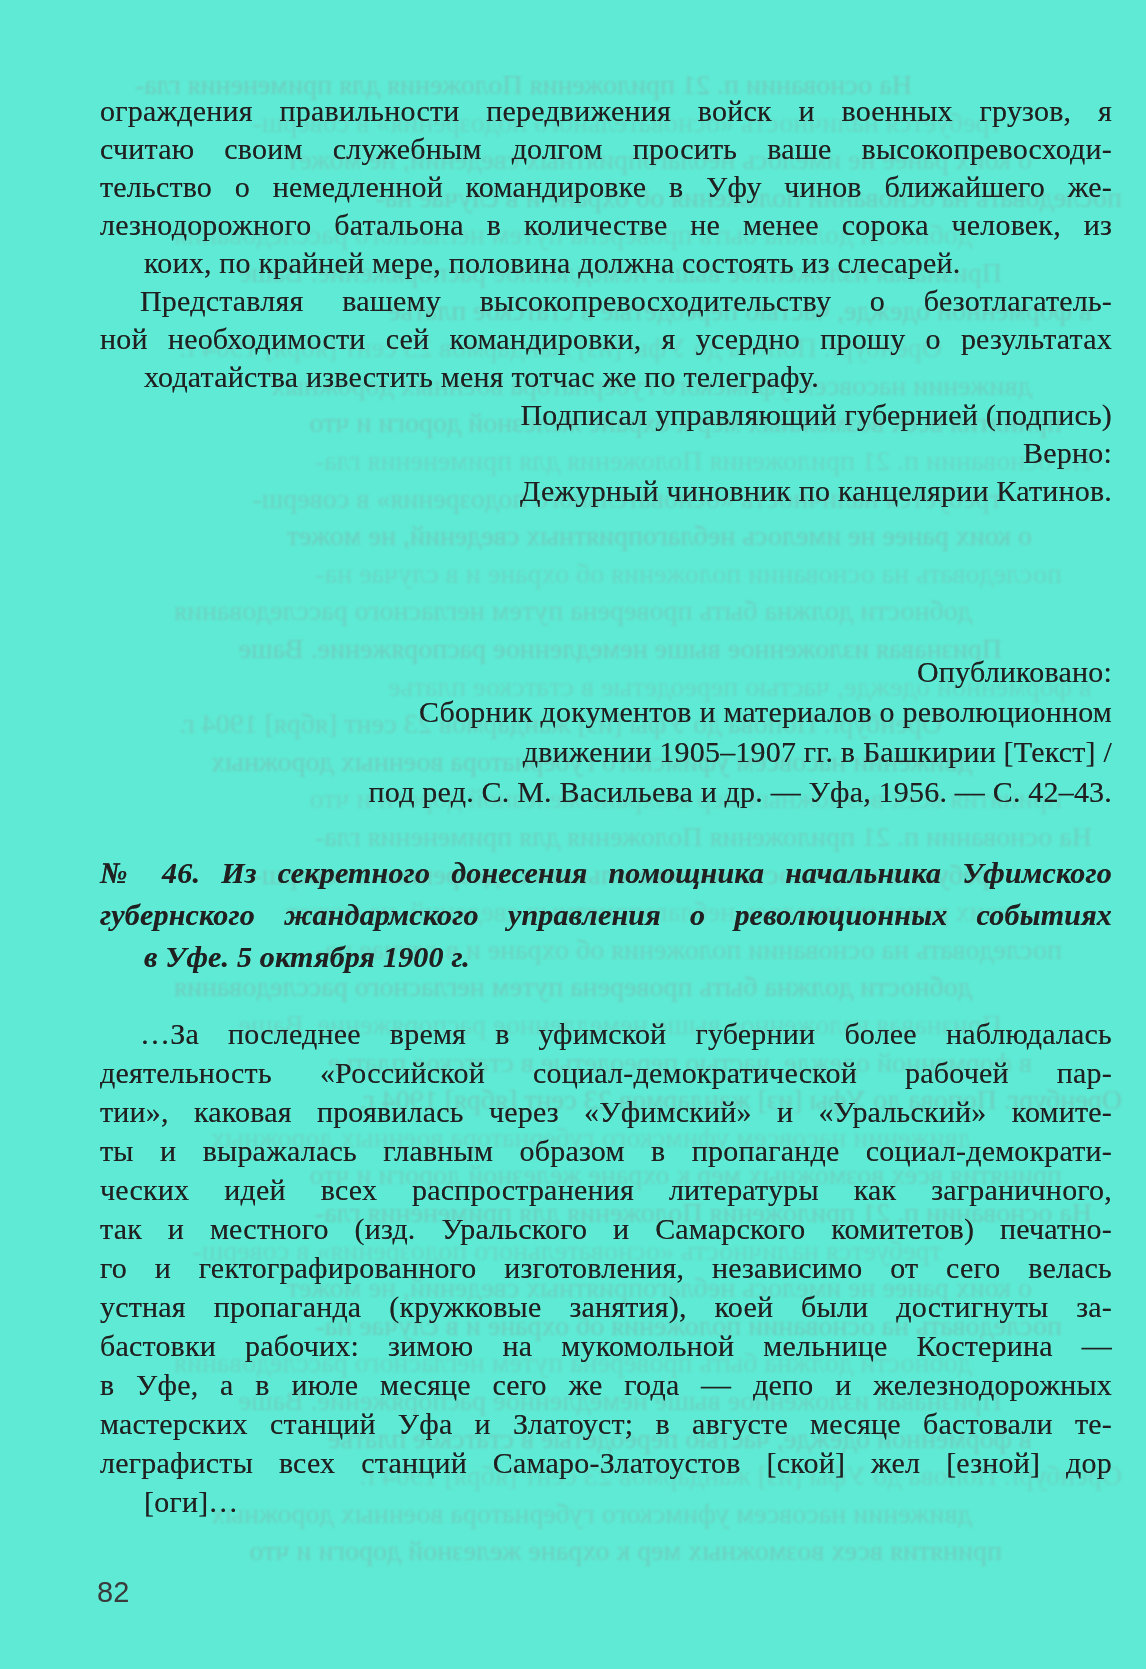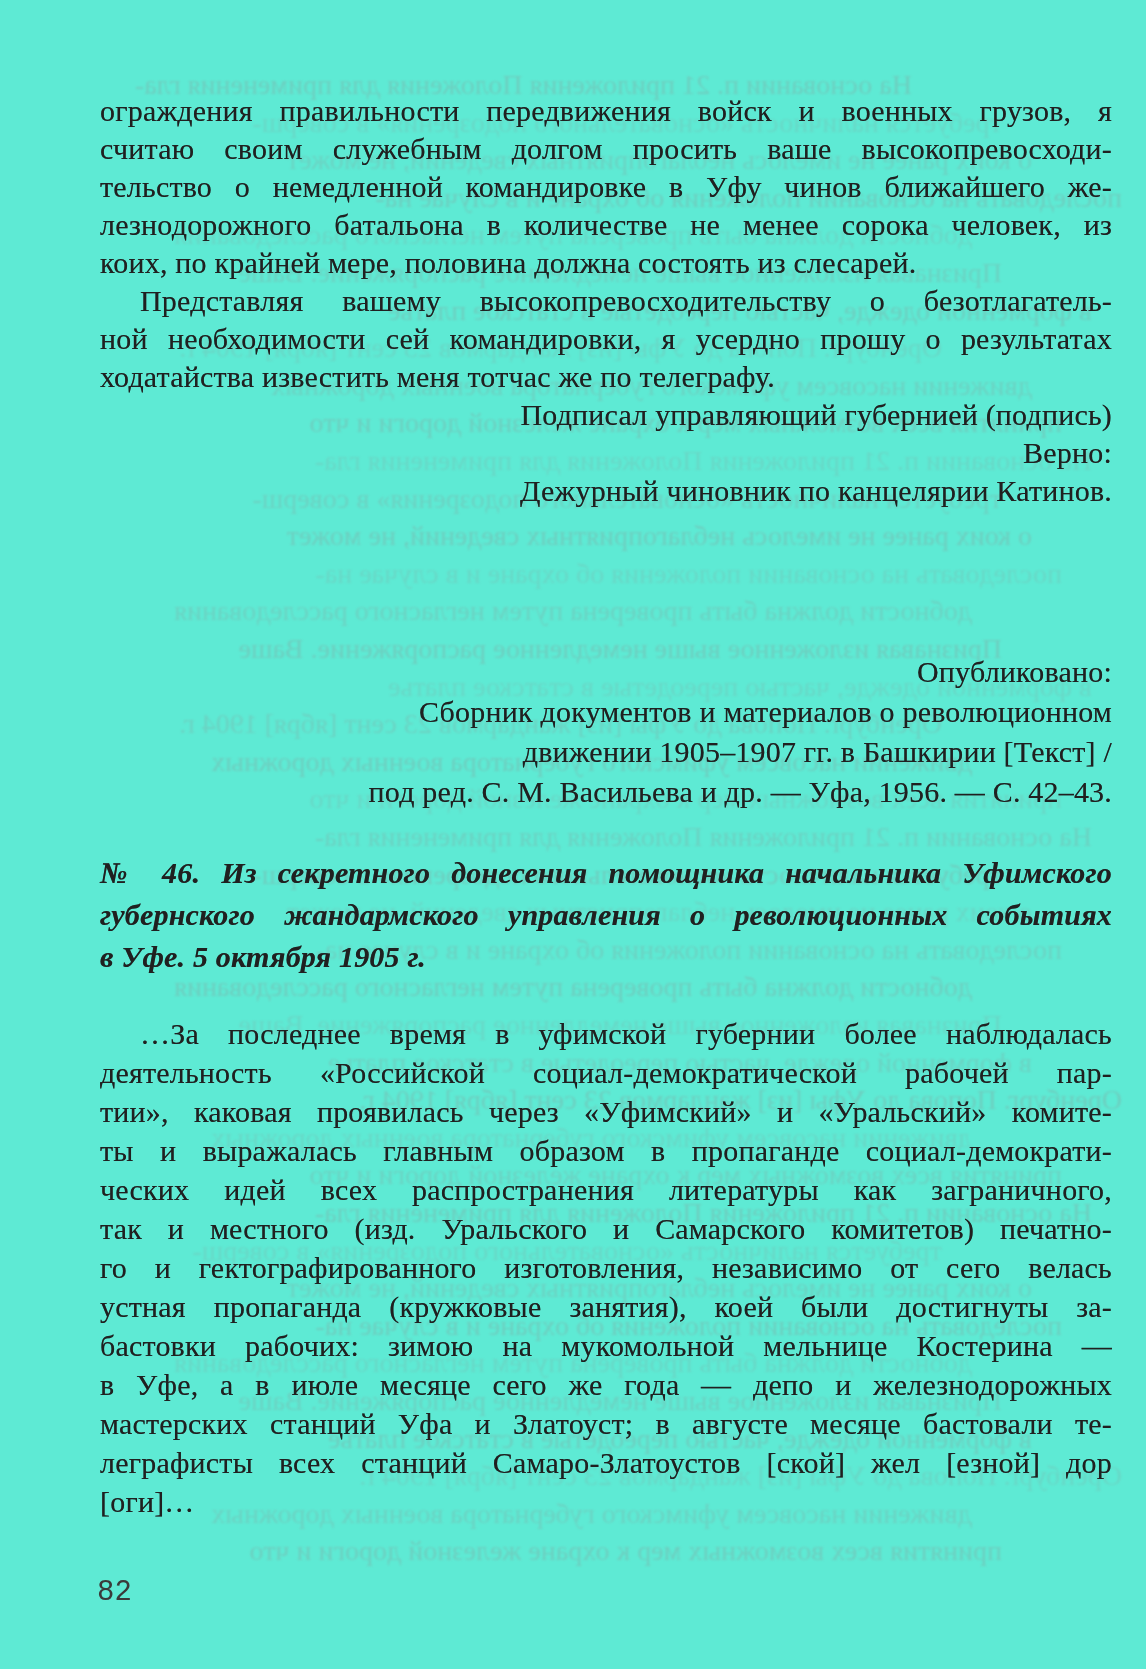--- a/index.html
+++ b/index.html
@@ -33,21 +33,21 @@
     width:1012px;
     z-index:2;
     text-shadow:0 0 0.5px rgba(30,30,30,0.55);
   }
   .line{
     text-align:justify;
     text-align-last:justify;
     font-size:30px;
     letter-spacing:0.2px;
   }
-  .line.left{text-align-last:left;}
+  .line.left{text-align-last:left;margin-left:44px;}
   .line.right{text-align:right;text-align-last:right;}
   .line.indent{text-indent:40px;}
   .letter{top:92px;}
   .letter .line{line-height:38px;}
   .citation{
     position:absolute;left:100px;top:552px;width:1012px;z-index:2;
     font-family:"DejaVu Sans","Liberation Sans",sans-serif;
     font-style:italic;
     font-size:26px;
     letter-spacing:0.2px;
@@ -59,21 +59,21 @@
   .heading .line{
     line-height:42px;
     font-weight:bold;
     font-style:italic;
     font-size:30px;
   }
   .body-text{top:1014px;}
   .body-text .line{line-height:39px;}
   .pageno{
     position:absolute;left:97px;top:1576px;z-index:2;
-    font-family:Liberation Mono, monospace;
+    font-family:Liberation Sans, sans-serif;
     font-size:29px;color:#3a3a3a;
   }
 </style>
 </head>
 <body>
 
 <div class="page">
   <div class="bleed">
       <div class="bleed-line" style="top: 68px; left: 92px; width: 820px; opacity: 0.3;">На основании п. 21 приложения Положения для применения гла-</div>
       <div class="bleed-line" style="top: 105.6px; left: 129px; width: 873px; opacity: 0.2;">требуется наличность «основательного подозрения» в соверш-</div>
@@ -135,21 +135,21 @@
   <div class="block published">
       <div class="line right">Опубликовано:</div>
       <div class="line right">Сборник документов и материалов о революционном</div>
       <div class="line right">движении 1905–1907 гг. в Башкирии [Текст] /</div>
       <div class="line right">под ред. С. М. Васильева и др. — Уфа, 1956. — С. 42–43.</div>
     </div>
 
   <div class="block heading">
       <div class="line justify">№ 46. Из секретного донесения помощника начальника Уфимского</div>
       <div class="line justify">губернского жандармского управления о революционных событиях</div>
-      <div class="line left">в Уфе. 5 октября 1905 г.</div>
+      <div class="line left">в Уфе. 5 октября 1900 г.</div>
     </div>
 
   <div class="block body-text">
       <div class="line justify indent">…За последнее время в уфимской губернии более наблюдалась</div>
       <div class="line justify">деятельность «Российской социал-демократической рабочей пар-</div>
       <div class="line justify">тии», каковая проявилась через «Уфимский» и «Уральский» комите-</div>
       <div class="line justify">ты и выражалась главным образом в пропаганде социал-демократи-</div>
       <div class="line justify">ческих идей всех распространения литературы как заграничного,</div>
       <div class="line justify">так и местного (изд. Уральского и Самарского комитетов) печатно-</div>
       <div class="line justify">го и гектографированного изготовления, независимо от сего велась</div>

